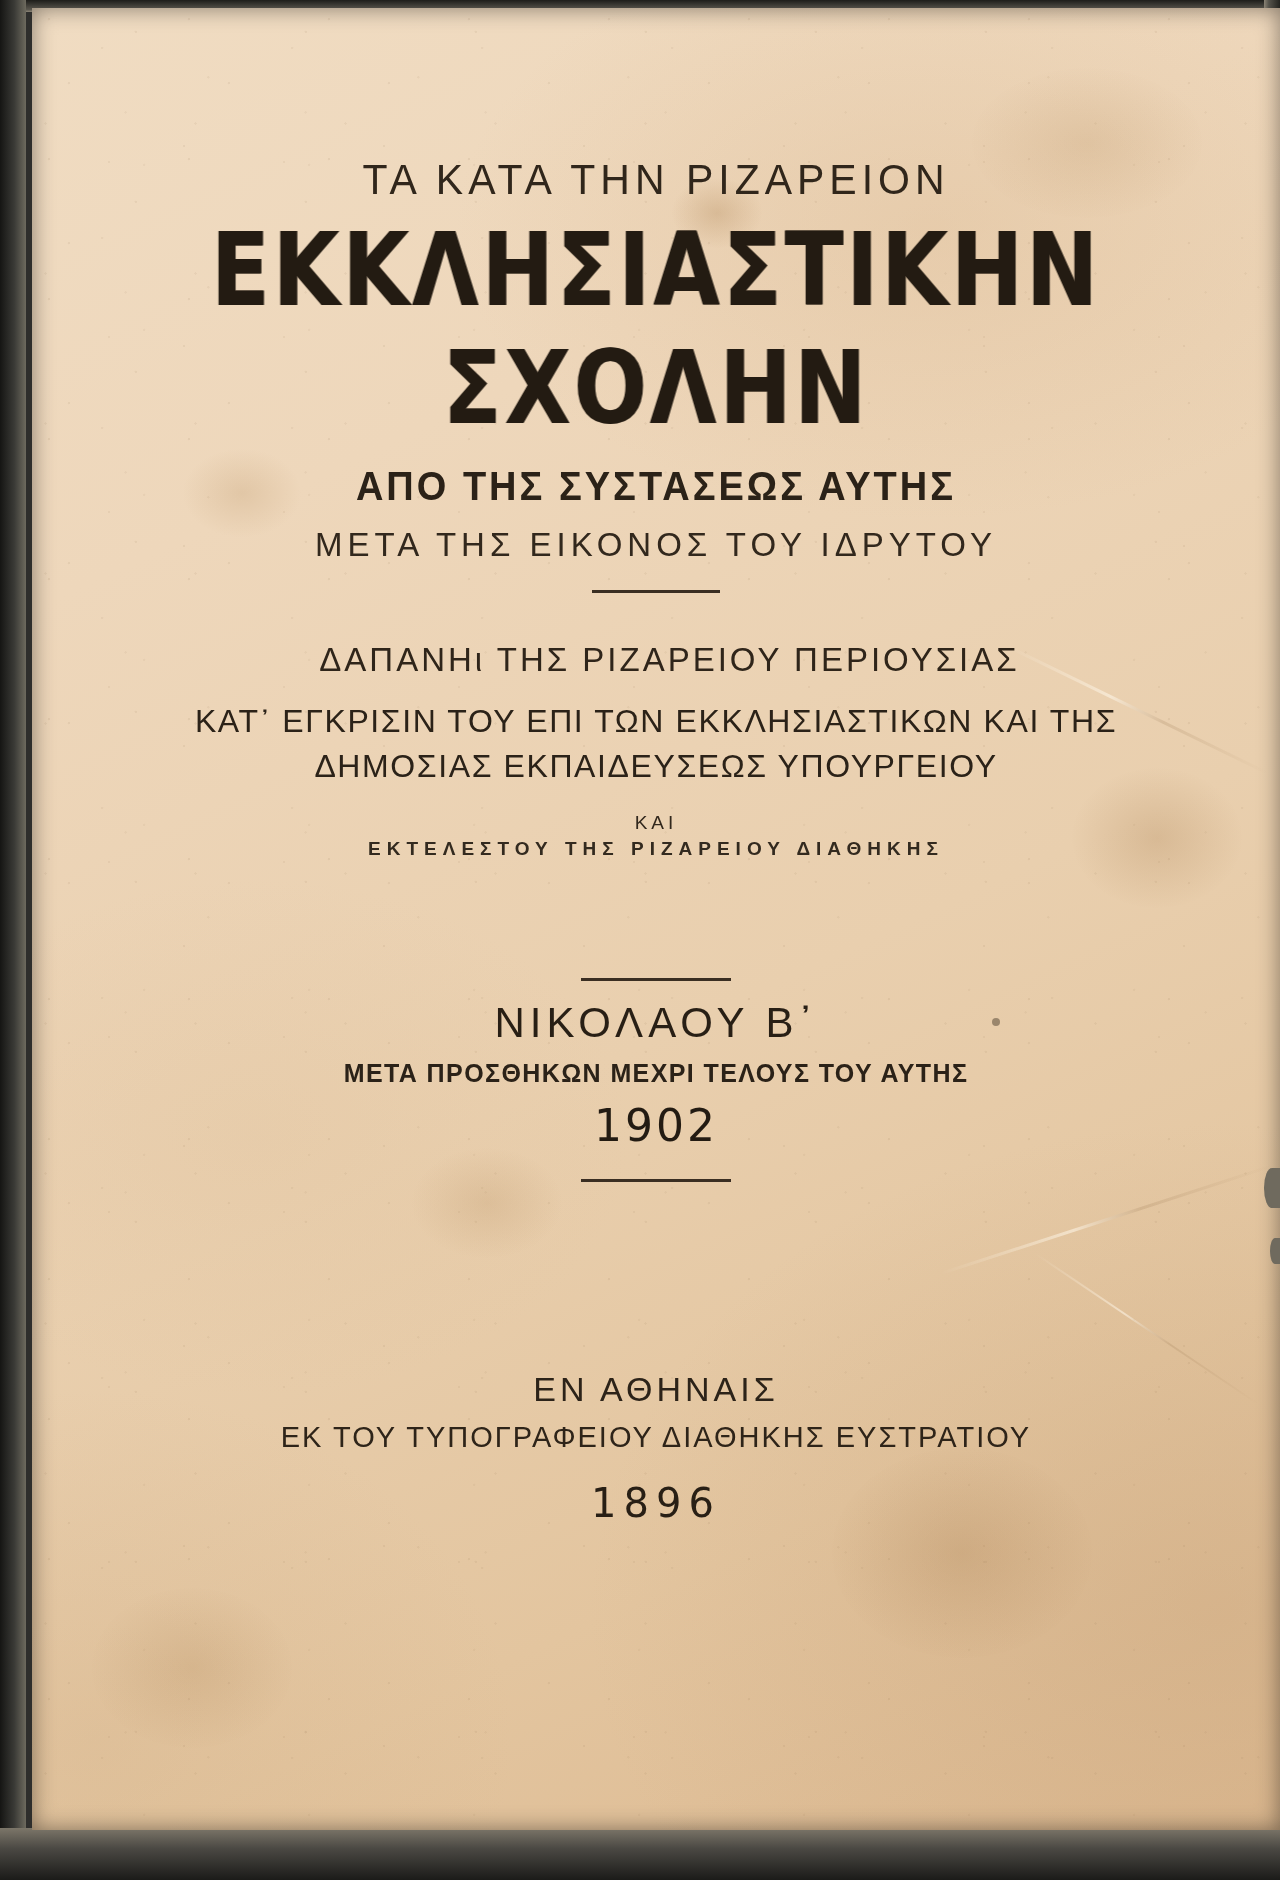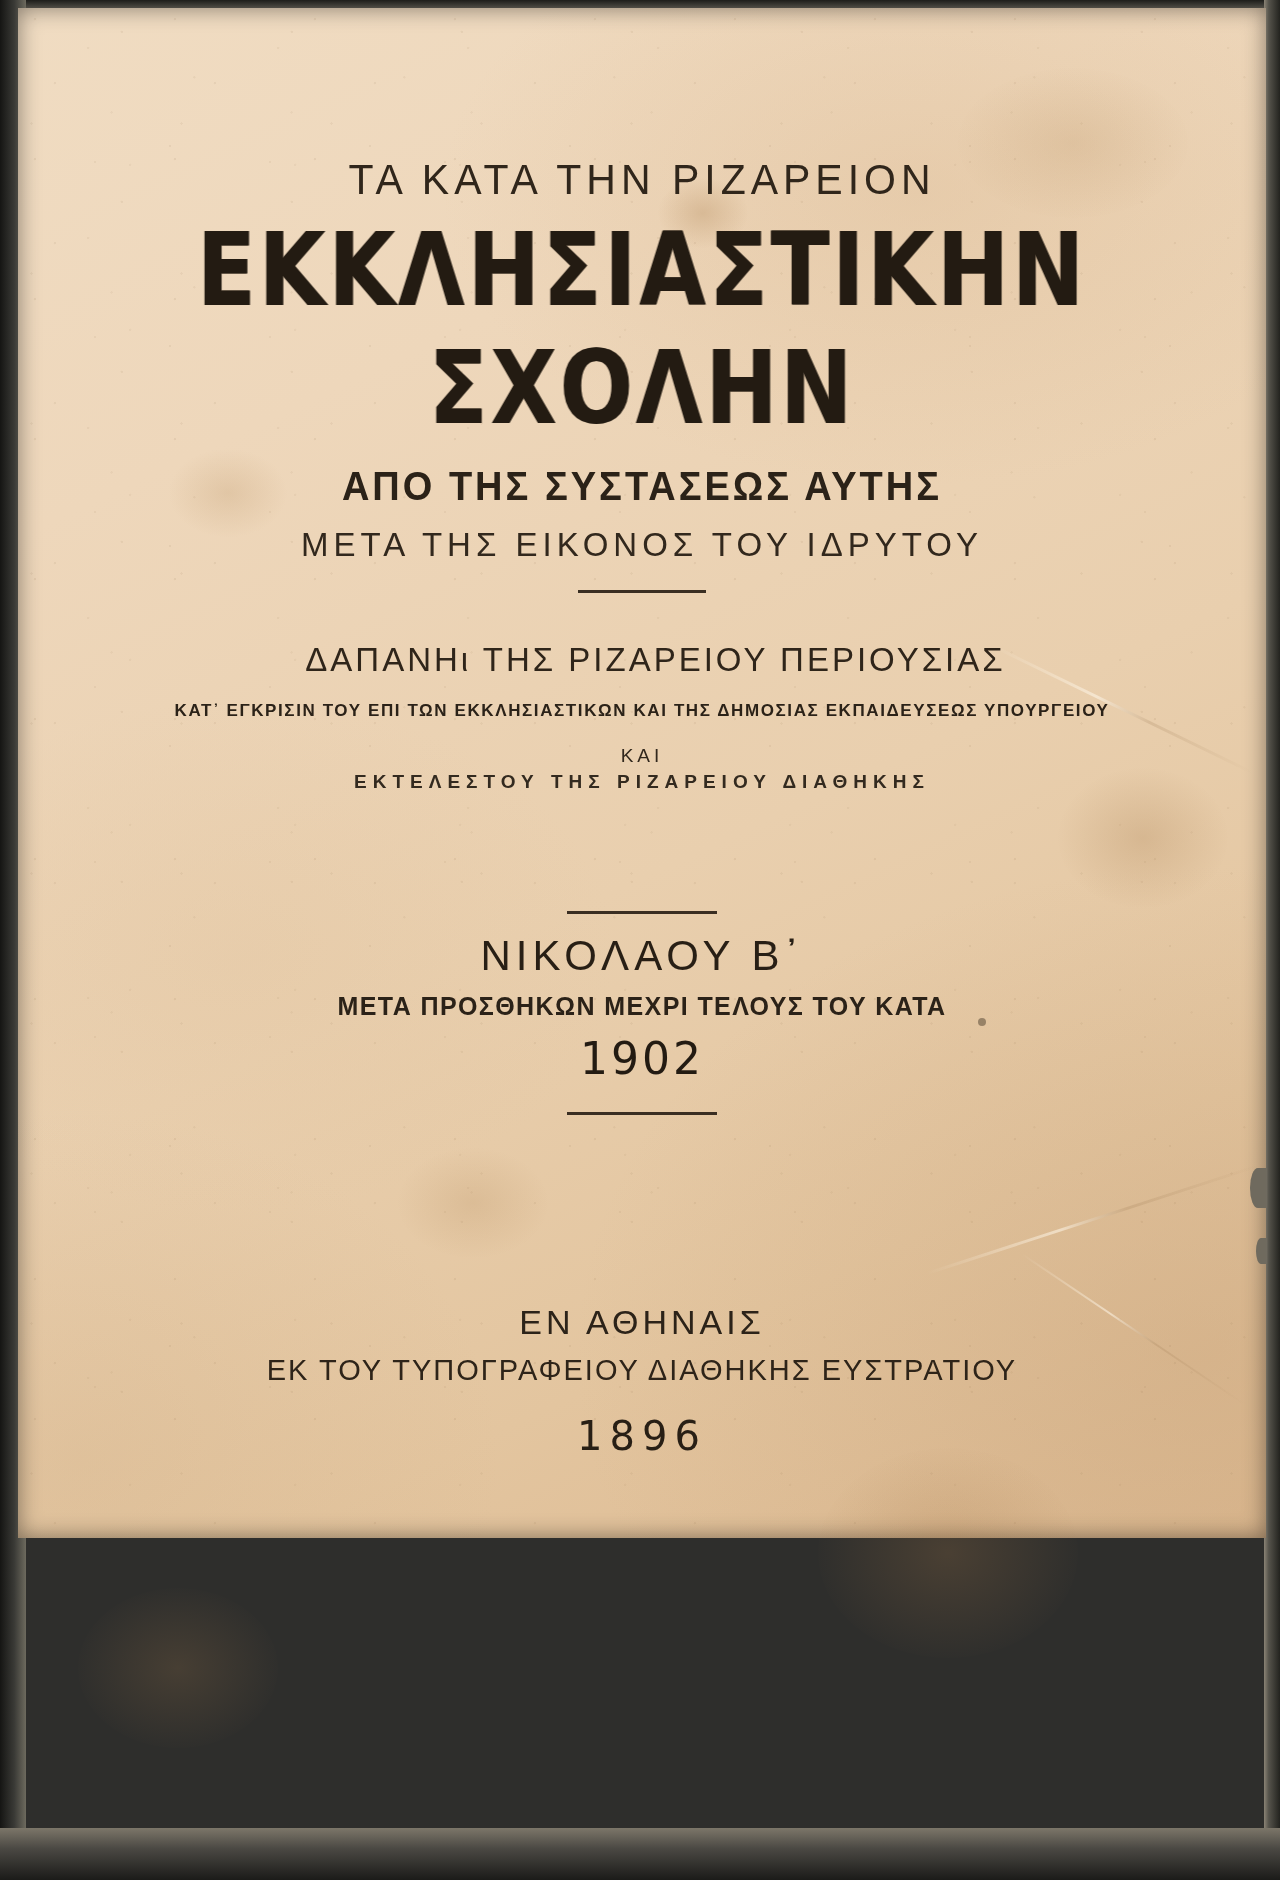--- a/index.html
+++ b/index.html
@@ -45,24 +45,24 @@
   .edge-top {
     position: absolute;
     left: 0; top: 0;
     width: 1280px; height: 12px;
     background: linear-gradient(to bottom, #1d1d1a 0%, #5a574e 80%, #8d8678 100%);
   }
 
   
   .paper {
     position: absolute;
-    left: 18px;
+    left: 32px;
     top: 8px;
     width: 1248px;
-    height: 1530px;
+    height: 1822px;
     background:
       radial-gradient(ellipse 680px 420px at 72% 12%, rgba(214,178,136,0.30) 0%, rgba(214,178,136,0) 70%),
       radial-gradient(ellipse 520px 360px at 18% 62%, rgba(221,190,151,0.22) 0%, rgba(221,190,151,0) 72%),
       radial-gradient(ellipse 900px 700px at 95% 88%, rgba(196,158,116,0.34) 0%, rgba(196,158,116,0) 70%),
       radial-gradient(ellipse 600px 500px at 5% 95%, rgba(205,170,128,0.25) 0%, rgba(205,170,128,0) 70%),
       linear-gradient(155deg, #f0dcc2 0%, #eed7bb 25%, #e9cfae 55%, #e3c59f 78%, #dcb991 100%);
     box-shadow: 0 0 22px rgba(0,0,0,0.45) inset;
   }
 
   
@@ -183,22 +183,22 @@
     margin-top: 48px;
     font-size: 33px;
     letter-spacing: 3px;
     font-weight: 400;
     color: #2f251a;
     margin-left: 27px;
   }
 
   .t-approve {
     margin-top: 20px;
-    font-size: 17px;
-    font-weight: 700;
+    font-size: 32px;
+    font-weight: 400;
     letter-spacing: 1.6px;
     line-height: 1.42;
     color: #2b2218;
     padding: 0 90px;
   }
 
   .t-kai {
     margin-top: 22px;
     font-size: 19px;
     letter-spacing: 4px;
@@ -334,21 +334,21 @@
 
       <p class="ln t-kai">ΚΑΙ</p>
 
 
       <p class="ln t-executor">ΕΚΤΕΛΕΣΤΟΥ ΤΗΣ ΡΙΖΑΡΕΙΟΥ ΔΙΑΘΗΚΗΣ</p>
 
       <div class="rule2"></div>
 
       <p class="ln t-edition">ΝΙΚΟΛΑΟΥ Β᾽</p>
 
-      <p class="ln t-addition">ΜΕΤΑ ΠΡΟΣΘΗΚΩΝ ΜΕΧΡΙ ΤΕΛΟΥΣ ΤΟΥ ΚΑΤΑ</p>
+      <p class="ln t-addition">ΜΕΤΑ ΠΡΟΣΘΗΚΩΝ ΜΕΧΡΙ ΤΕΛΟΥΣ ΤΟΥ ΑΥΤΗΣ</p>
 
       <p class="ln t-year1902">1902</p>
 
       <div class="rule3"></div>
 
       <p class="ln t-place">ΕΝ ΑΘΗΝΑΙΣ</p>
 
       <p class="ln t-printer">ΕΚ ΤΟΥ ΤΥΠΟΓΡΑΦΕΙΟΥ ΔΙΑΘΗΚΗΣ ΕΥΣΤΡΑΤΙΟΥ</p>
 
       <p class="ln t-year1903">1896</p>

